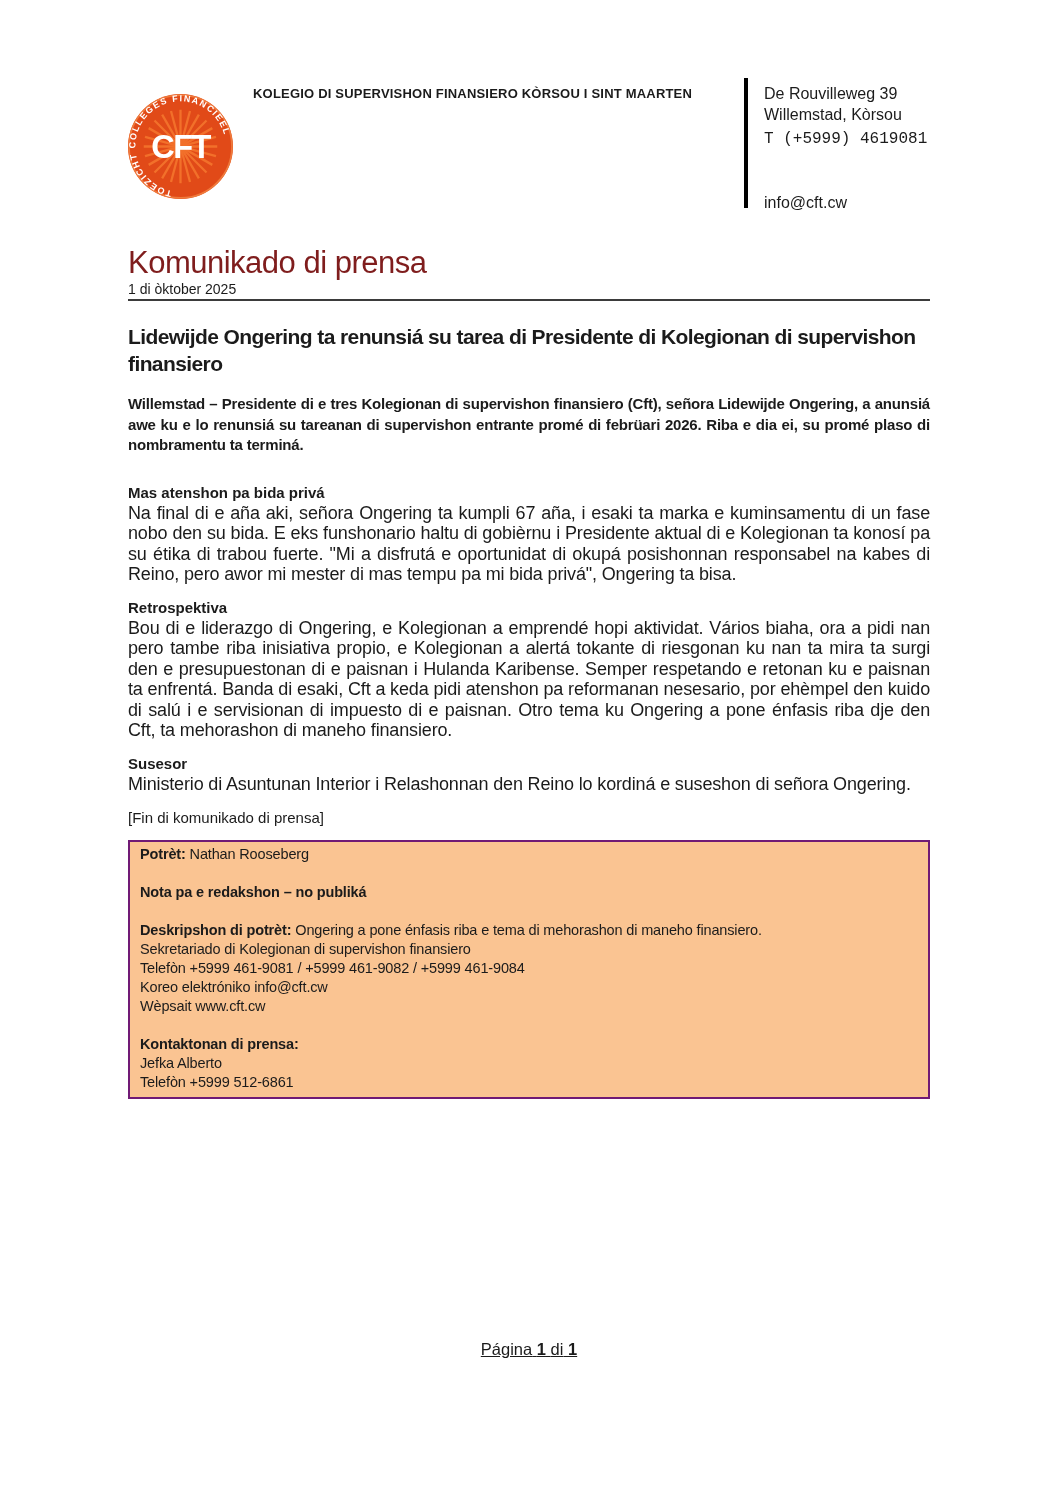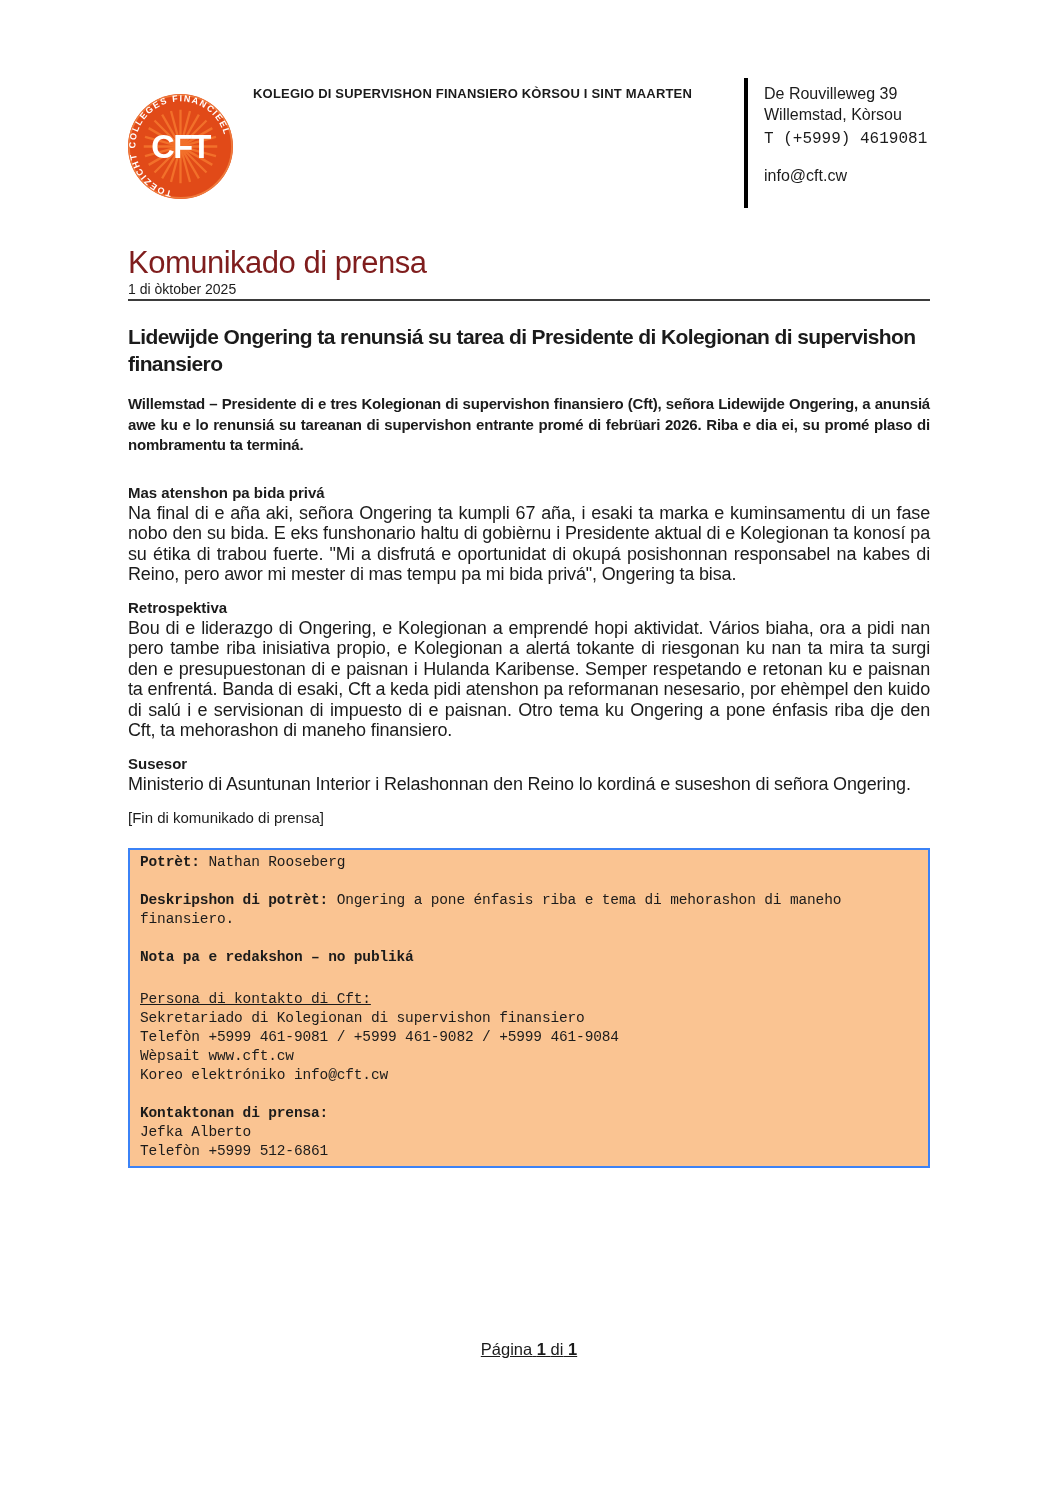--- a/index.html
+++ b/index.html
@@ -15,41 +15,41 @@
   .header { display:flex; margin-top:78px; height:130px; }
   .logo-wrap { width:105px; height:105px; margin-top:16px; flex:0 0 auto; }
   .logo-wrap svg { width:105px; height:105px; display:block; }
   .org-name {
     flex:1 1 auto; padding:8px 20px 0 20px;
     font-size:13px; font-weight:bold; letter-spacing:0.2px; line-height:16px;
   }
   .vbar { width:4px; height:130px; background:#000; flex:0 0 auto; }
   .addr { width:182px; flex:0 0 auto; padding:5px 0 0 16px; font-size:16px; line-height:21px; }
   .addr .gap-sm { margin-top:4px;font-family:Liberation Mono, monospace; }
-  .addr .gap-lg { margin-top:15px; }
+  .addr .gap-lg { margin-top:42px; }
 
   
   .doc-title { margin-top:38px; font-size:31px; font-weight:400; letter-spacing:-0.5px; line-height:34px; color:#7f1d1d; }
   .doc-date { margin-top:1px; font-size:14px; line-height:16px; }
   .rule { margin-top:2px; height:0; border-top:2.5px solid #3b3b3b; }
 
   
   .headline { margin-top:22px; font-size:21px; font-weight:bold; letter-spacing:-0.6px; line-height:27px; }
   .lead { margin-top:17px; font-size:15px; font-weight:bold; line-height:20.5px; text-align:justify; letter-spacing:-0.2px; }
   .sec-head { margin-top:26px; font-size:15px; font-weight:bold; line-height:21px; }
   .sec-head.mt2 { margin-top:12px; }
   .sec-head.mt3 { margin-top:12px; }
   .sec-body { font-size:18px; line-height:20.5px; text-align:justify; letter-spacing:-0.15px; }
   .sec-body.single { text-align:left; }
   .end-note { margin-top:14px; font-size:15px; line-height:20.5px; }
 
   
   .info-box {
-    margin-top:19px; border:2px solid #3b82f6; background:#fac492;
-    padding:3px 10px 5px 10px; font-size:14.5px; line-height:19px; letter-spacing:-0.15px;font-family:Liberation Mono, monospace;
+    margin-top:11px; border:2px solid #701a75; background:#fac492;
+    padding:3px 10px 5px 10px; font-size:14.5px; line-height:19px; letter-spacing:-0.15px;
   }
   .info-box .b { font-weight:bold; }
   .info-box .blank1 { margin-top:19px; }
   .info-box .blank2 { margin-top:23px; }
   .info-box .u { text-decoration:underline; }
 
   
   .page-footer {
     position:absolute; left:0; right:0; top:1338px;
     text-align:center; font-size:16.5px; line-height:22px;text-decoration:underline;
@@ -113,27 +113,26 @@
     <div class="sec-head mt2">Retrospektiva</div>
     <div class="sec-body">Bou di e liderazgo di Ongering, e Kolegionan a emprendé hopi aktividat. Vários biaha, ora a pidi nan pero tambe riba inisiativa propio, e Kolegionan a alertá tokante di riesgonan ku nan ta mira ta surgi den e presupuestonan di e paisnan i Hulanda Karibense. Semper respetando e retonan ku e paisnan ta enfrentá. Banda di esaki, Cft a keda pidi atenshon pa reformanan nesesario, por ehèmpel den kuido di salú i e servisionan di impuesto di e paisnan. Otro tema ku Ongering a pone énfasis riba dje den Cft, ta mehorashon di maneho finansiero.</div>
 
     <div class="sec-head mt3">Susesor</div>
     <div class="sec-body single">Ministerio di Asuntunan Interior i Relashonnan den Reino lo kordiná e suseshon di señora Ongering.</div>
 
     <div class="end-note">[Fin di komunikado di prensa]</div>
 
     <div class="info-box">
       <div><span class="b">Potrèt:</span> <span>Nathan Rooseberg</span></div>
+      <div class="blank1 b">Nota pa e redakshon – no publiká</div>
       <div class="blank1"><span class="b">Deskripshon di potrèt:</span> <span>Ongering a pone énfasis riba e tema di mehorashon di maneho finansiero.</span></div>
-      <div class="blank1 b">Nota pa e redakshon – no publiká</div>
-      <div class="blank2 u">Persona di kontakto di Cft:</div>
       <div>Sekretariado di Kolegionan di supervishon finansiero</div>
       <div>Telefòn +5999 461-9081 / +5999 461-9082 / +5999 461-9084</div>
+      <div>Koreo elektróniko info@cft.cw</div>
       <div>Wèpsait www.cft.cw</div>
-      <div>Koreo elektróniko info@cft.cw</div>
       <div class="blank1 b">Kontaktonan di prensa:</div>
       <div>Jefka Alberto</div>
       <div>Telefòn +5999 512-6861</div>
     </div>
 
   </div>
 
   <div class="page-footer">
     <span>Página</span>
     <span class="b">1</span>

